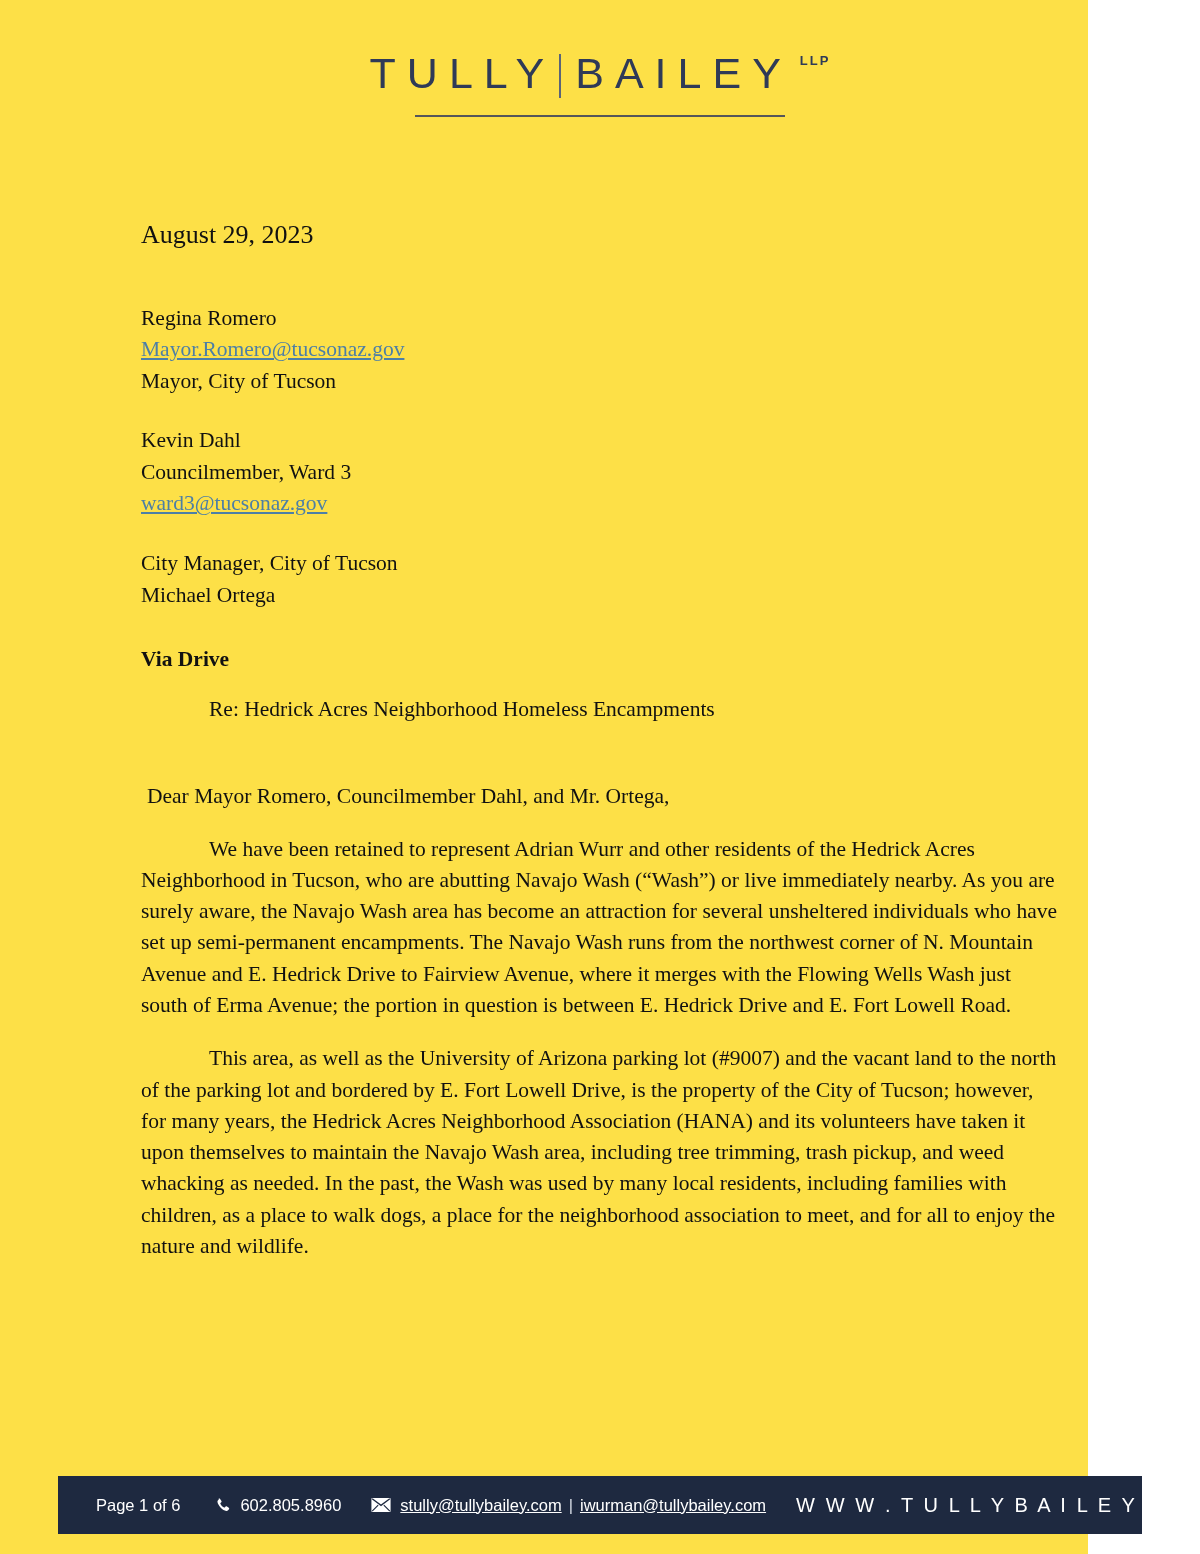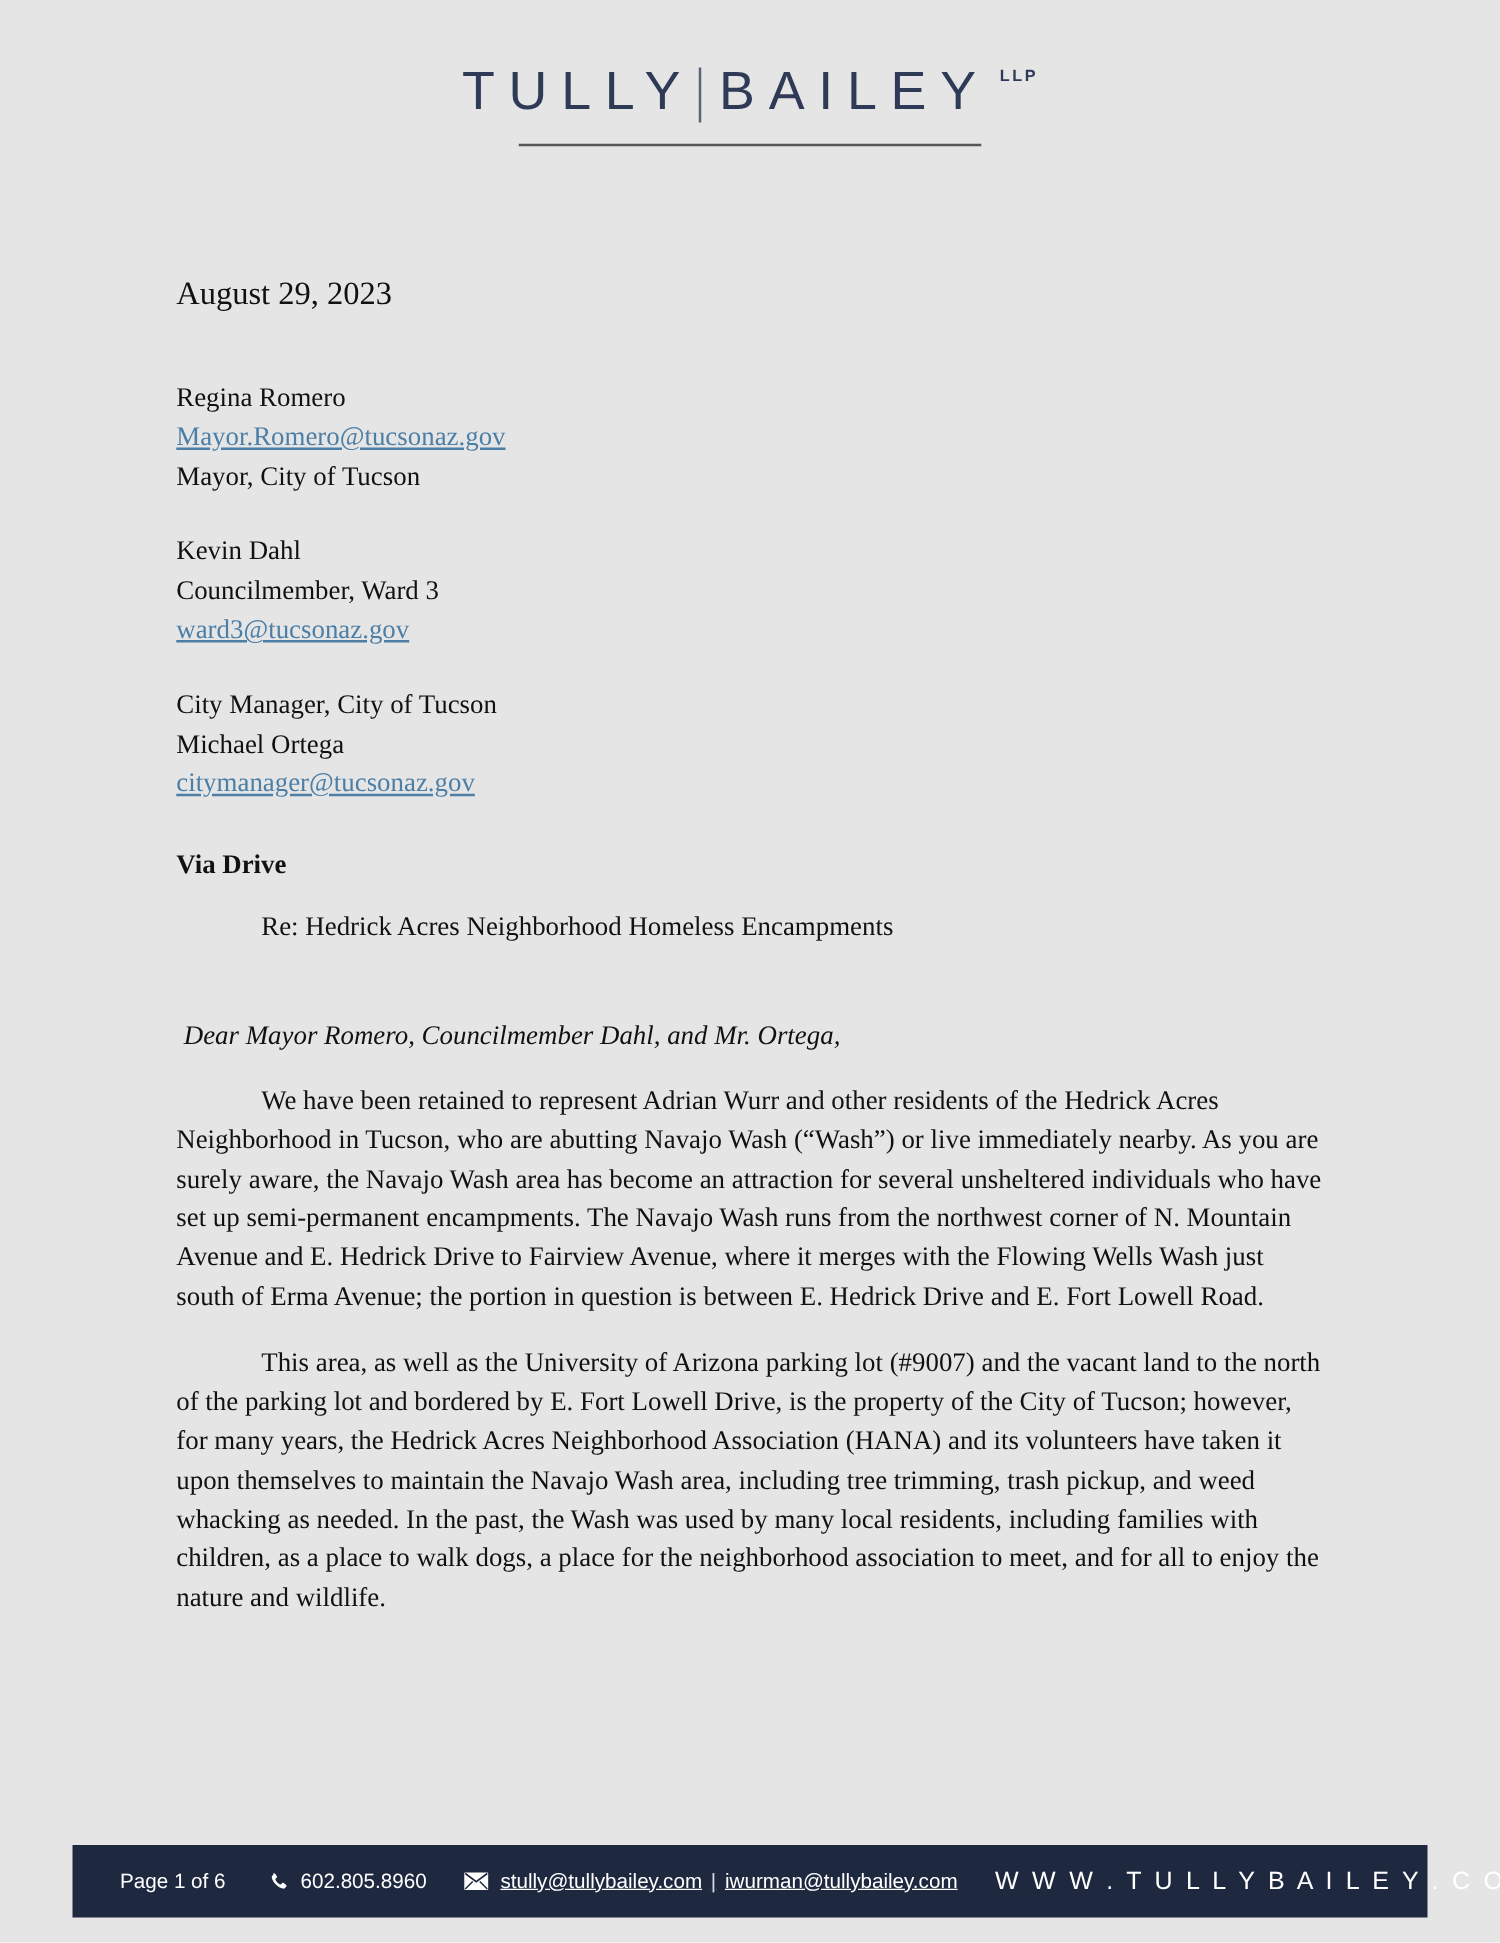--- a/index.html
+++ b/index.html
@@ -12,23 +12,23 @@
     width: 1200px;
     height: 1554px;
     position: relative;
     font-family: "Liberation Serif", "DejaVu Serif", serif;
     color: #111111;
     overflow: hidden;
   }
 
   .page {
     position: relative;
-    width: 1200px;
+    width: 1088px;
     height: 1554px;
-    background: #e5e5e5;
+    background: #fde047;
     box-sizing: border-box;
   }
 
   
   .letterhead {
     position: absolute;
     top: 52px;
     left: 0;
     width: 1200px;
     text-align: center;
@@ -109,21 +109,20 @@
 
   .subject {
     margin: 20px 0 0 68px;
     line-height: 1.4;
     font-family: Liberation Serif, serif;
   }
 
   .salutation {
     margin: 57px 0 0 6px;
     line-height: 1.4;
-    font-style: italic;
   }
 
   .para {
     margin: 22px 0 0 0;
     text-indent: 68px;
     line-height: 1.455;
     text-align: left;
   }
 
   
@@ -202,21 +201,20 @@
 
     <div class="recipient">
       <span class="rline">Kevin Dahl</span>
       <span class="rline">Councilmember, Ward 3</span>
       <span class="rline email-link">ward3@tucsonaz.gov</span>
     </div>
 
     <div class="recipient">
       <span class="rline">City Manager, City of Tucson</span>
       <span class="rline">Michael Ortega</span>
-      <span class="rline email-link">citymanager@tucsonaz.gov</span>
     </div>
 
     <div class="via-email">Via Drive</div>
 
     <div class="subject">Re: Hedrick Acres Neighborhood Homeless Encampments</div>
 
     <div class="salutation">Dear Mayor Romero, Councilmember Dahl, and Mr. Ortega,</div>
 
     <p class="para">We have been retained to represent Adrian Wurr and other residents of the Hedrick Acres Neighborhood in Tucson, who are abutting Navajo Wash (“Wash”) or live immediately nearby. As you are surely aware, the Navajo Wash area has become an attraction for several unsheltered individuals who have set up semi-permanent encampments. The Navajo Wash runs from the northwest corner of N. Mountain Avenue and E. Hedrick Drive to Fairview Avenue, where it merges with the Flowing Wells Wash just south of Erma Avenue; the portion in question is between E. Hedrick Drive and E. Fort Lowell Road.</p>
     <p class="para">This area, as well as the University of Arizona parking lot (#9007) and the vacant land to the north of the parking lot and bordered by E. Fort Lowell Drive, is the property of the City of Tucson; however, for many years, the Hedrick Acres Neighborhood Association (HANA) and its volunteers have taken it upon themselves to maintain the Navajo Wash area, including tree trimming, trash pickup, and weed whacking as needed. In the past, the Wash was used by many local residents, including families with children, as a place to walk dogs, a place for the neighborhood association to meet, and for all to enjoy the nature and wildlife.</p>

